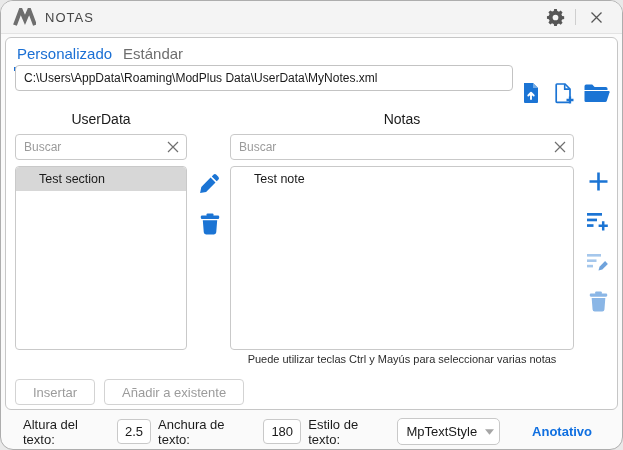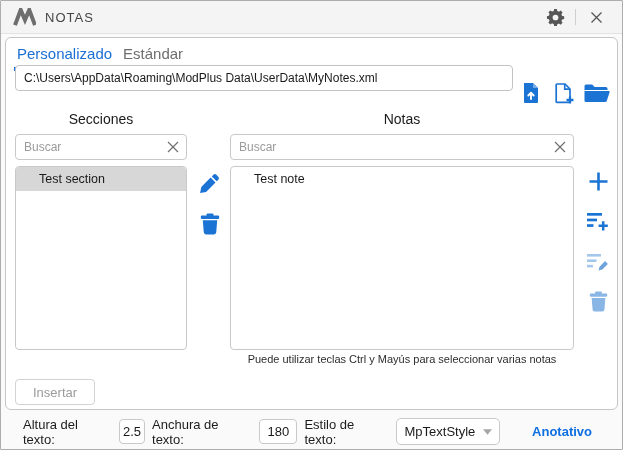--- a/index.html
+++ b/index.html
@@ -1,18 +1,18 @@
 <!DOCTYPE html>
 <html><head>
 <meta charset="utf-8">
 <style>
   html,body{margin:0;padding:0;background:#e9e9e9;font-family:"Liberation Sans",sans-serif;}
   *{box-sizing:border-box;}
   #win{position:relative;width:623px;height:450px;background:#fafafa;border:1px solid #adadad;
-       border-radius:1px;overflow:hidden;}
+       border-radius:13px;overflow:hidden;}
 
   
   .titlebar{position:absolute;top:0;left:0;right:0;height:33px;display:flex;align-items:center;
             padding:0 12px;background:#f4f4f4;border-bottom:1px solid #e3e3e3;}
   .app-title{font-size:13px;color:#454545;letter-spacing:1px;margin-left:9px;}
   .tb-spacer{flex:1;}
   .tb-btn{width:28px;height:26px;display:flex;align-items:center;justify-content:center;
           background:transparent;border:none;cursor:pointer;padding:0;}
   .tb-divider{width:1px;height:16px;background:#cfcfcf;margin:0 6px;}
 
@@ -63,21 +63,21 @@
 
   .btn-row{position:absolute;left:9px;top:341px;display:flex;gap:9px;}
   .btn{height:26px;padding:0 17px;border:1px solid #d3d3d3;border-radius:4px;background:#fff;
        color:#9b9b9b;font-size:13px;cursor:pointer;font-family:"Liberation Sans",sans-serif;}
 
   
   .bottombar{position:absolute;left:0;right:8px;top:412px;height:37px;display:flex;align-items:center;
              padding:0 22px;gap:7px;font-size:13px;color:#1c1c1c;}
   .small-input{height:25px;border:1px solid #c9c9c9;border-radius:4px;text-align:center;font-size:13px;
                color:#1a1a1a;background:#fff;outline:none;font-family:"Liberation Sans",sans-serif;}
-  #height-input{width:26px;}
+  #height-input{width:34px;}
   #width-input{width:38px;}
   .dropdown{height:27px;min-width:98px;border:1px solid #c9c9c9;border-radius:5px;background:#fff;
             display:flex;align-items:center;justify-content:space-between;padding:0 8px;gap:8px;cursor:pointer;}
   .dropdown span{font-size:13px;color:#1a1a1a;}
   .annotative{color:#0f6fe0;font-weight:bold;font-size:13px;margin-left:25px;cursor:pointer;}
 </style>
 </head>
 <body>
 
 <div id="win">
@@ -137,21 +137,21 @@
     </button>
     <button class="icon-btn" id="btn-open-folder">
       <span style="display:flex;">
         <svg width="27" height="22" viewBox="0 0 27 22">
           <path d="M1.5 4.2A1.7 1.7 0 0 1 3.2 2.5h6l2.4 2.4h11.2A1.7 1.7 0 0 1 24.5 6.6V8h-23z" fill="#1b74d4"></path>
           <path d="M3.6 9h22a1 1 0 0 1 .95 1.3l-2.8 8.7a1.6 1.6 0 0 1-1.5 1.1H2.9a1.4 1.4 0 0 1-1.4-1.4V9z" fill="#1b74d4"></path>
         </svg>
       </span>
     </button>
 
-    <div class="col-header" id="hdr-sections">Secciones</div>
+    <div class="col-header" id="hdr-sections">UserData</div>
     <div class="col-header" id="hdr-notes">Notas</div>
 
     <div class="searchbox" id="search-sections">
       <input type="text" placeholder="Buscar" style="">
       <button class="clear-btn">
         <span style="display:flex;">
           <svg width="12" height="12" viewBox="0 0 12 12">
             <path d="M1 1l10 10M11 1L1 11" stroke="#6f6f6f" stroke-width="1.2"></path>
           </svg>
         </span>
@@ -231,20 +231,21 @@
             <path d="M2.8 7.3h14.4l-.95 12a2.3 2.3 0 0 1-2.3 2.1H6.05a2.3 2.3 0 0 1-2.3-2.1z" fill="#8ab6e6"></path>
           </svg>
         </span>
       </button>
     </div>
 
     <div class="hint">Puede utilizar teclas Ctrl y Mayús para seleccionar varias notas</div>
 
     <div class="btn-row">
       <button class="btn">Insertar</button>
+      <button class="btn">Añadir a existente</button>
     </div>
   </div>
 
   <div class="bottombar">
     <span>Altura del texto:</span>
     <input class="small-input" id="height-input" type="text" value="2.5" style="">
     <span>Anchura de texto:</span>
     <input class="small-input" id="width-input" type="text" value="180" style="">
     <span>Estilo de texto:</span>
     <div class="dropdown">

